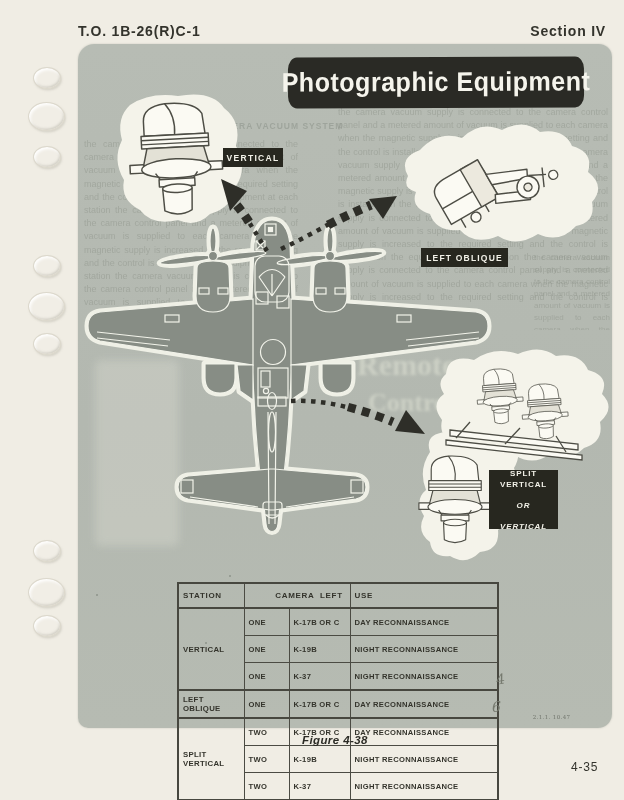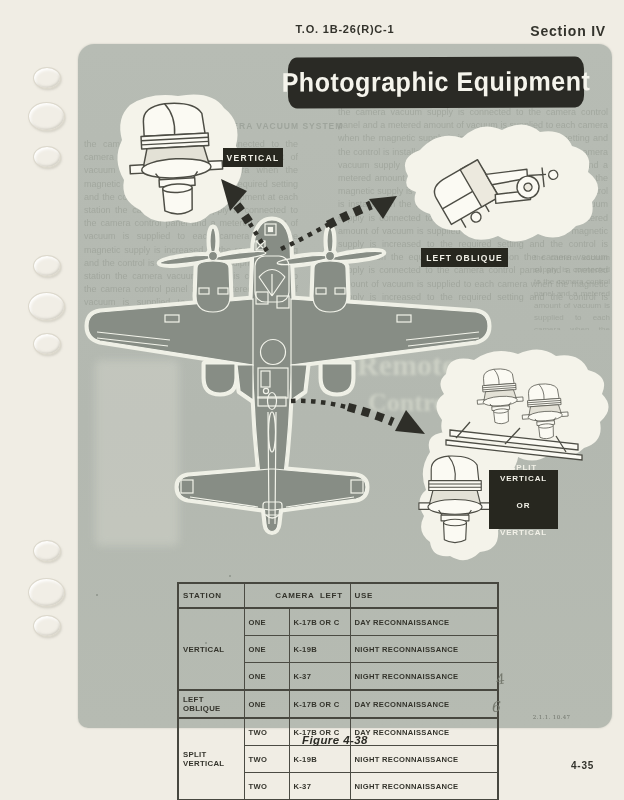--- a/index.html
+++ b/index.html
@@ -1,40 +1,40 @@
 <!DOCTYPE html>
 <html><head>
 <meta charset="utf-8">
 <style>
   html,body{margin:0;padding:0;}
   body{
     width:624px;height:800px;position:relative;overflow:hidden;
     background:#f0ede4;
     font-family:"Liberation Sans",sans-serif;
   }
-  .hdr-center{position:absolute;left:78px;top:23px;width:534px;text-align:center;
-    font-size:11px;font-weight:bold;color:#33332c;letter-spacing:.8px;}
+  .hdr-center{position:absolute;left:78px;top:23px;width:534px;text-align:left;
+    font-size:14px;font-weight:bold;color:#33332c;letter-spacing:.8px;}
   .hdr-right{position:absolute;right:18px;top:23px;width:90px;text-align:right;
     font-size:14px;font-weight:bold;color:#33332c;letter-spacing:.8px;}
   .panel{position:absolute;left:78px;top:44px;width:534px;height:684px;
     background:linear-gradient(180deg,#b7bcb4 0%,#b3b8b0 55%,#b6bbb2 100%);
     border-radius:16px 13px 14px 10px;
     box-shadow:0 0 2px rgba(120,122,112,.35);}
   .banner{position:absolute;left:288px;top:57px;width:296px;height:51px;background:#2a2a25;
     border-radius:9px/12px;display:flex;align-items:center;justify-content:center;
     transform:rotate(-.25deg);z-index:6;}
   .banner span{color:#f5f4ec;font-size:27px;font-weight:bold;white-space:nowrap;
     transform:scaleX(.93);letter-spacing:0.5px;}
   .dlabel{position:absolute;background:#27271f;color:#f2f1e8;font-weight:bold;
     display:flex;align-items:center;justify-content:center;z-index:6;text-align:center;}
   #label-vertical{left:223px;top:148px;width:60px;height:19px;font-size:8.5px;letter-spacing:1.3px;}
   #label-left-oblique{left:421px;top:248px;width:87px;height:19px;font-size:8.5px;letter-spacing:1.2px;}
   #label-split{left:489px;top:470px;width:69px;height:59px;font-size:8px;letter-spacing:.9px;
     flex-direction:column;line-height:11px;}
-  #label-split .gap{margin-top:16px;}
+  #label-split .gap{margin-top:10px;font-style:italic;}
   
   .ghost{position:absolute;color:#878d83;opacity:.42;filter:blur(.7px);
     font-size:9px;line-height:13.2px;text-align:justify;overflow:hidden;z-index:2;}
   #ghost-heading{position:absolute;left:210px;top:121px;width:195px;height:12px;overflow:hidden;
     font-size:8.5px;font-weight:bold;letter-spacing:1px;color:#798077;opacity:.38;filter:blur(.5px);z-index:2;}
   .ghost-banner{position:absolute;font-family:"Liberation Serif",serif;font-weight:bold;
     color:#e2e5d7;opacity:.55;filter:blur(1.6px);z-index:2;white-space:nowrap;}
   #ghost-banner-1{left:357px;top:348px;font-size:30px;}
   #ghost-banner-2{left:368px;top:388px;font-size:26px;}
   .ghost-rect{position:absolute;left:95px;top:360px;width:84px;height:186px;
@@ -49,21 +49,21 @@
   .camtable th,.camtable td{border:1px solid #4b4b43;color:#34342c;text-align:left;
     vertical-align:middle;padding:4px;}
   .camtable thead th{height:15px;font-size:8px;letter-spacing:.7px;border-bottom:2px solid #47473f;}
   .camtable tbody td{height:18px;font-size:7.6px;font-weight:bold;letter-spacing:.3px;}
   .camtable tbody tr.group-start td{border-top:2px solid #47473f;}
   .camtable .station-cell{white-space:pre-line;line-height:9px;font-size:7.8px;}
   .camtype{display:flex;justify-content:space-around;align-items:center;margin-left:24px;}
   
   .figcaption{position:absolute;left:302px;top:734px;font-weight:bold;font-style:italic;
     font-size:11.5px;color:#2c2c26;letter-spacing:.4px;z-index:8;}
-  .pagenum{position:absolute;left:571px;top:760px;font-weight:bold;font-size:10px;
+  .pagenum{position:absolute;left:571px;top:760px;font-weight:normal;font-size:12px;
     color:#33332c;letter-spacing:.8px;z-index:8;}
   .hand{position:absolute;font-family:"DejaVu Serif",serif;font-style:italic;color:#767a6f;z-index:8;}
   #hand-4{left:496px;top:671px;font-size:14px;transform:rotate(-10deg);}
   #hand-6{left:492px;top:699px;font-size:14px;}
   #hand-note{left:531px;top:713px;font-size:6px;letter-spacing:.4px;opacity:.8;color:#5f635a;
     font-style:normal;transform:scale(.92);}
   .speck{position:absolute;width:2px;height:2px;border-radius:50%;background:#70756b;opacity:.55;z-index:5;}
   svg.diagram{position:absolute;left:0;top:0;z-index:4;pointer-events:none;}
 </style>
 </head>

